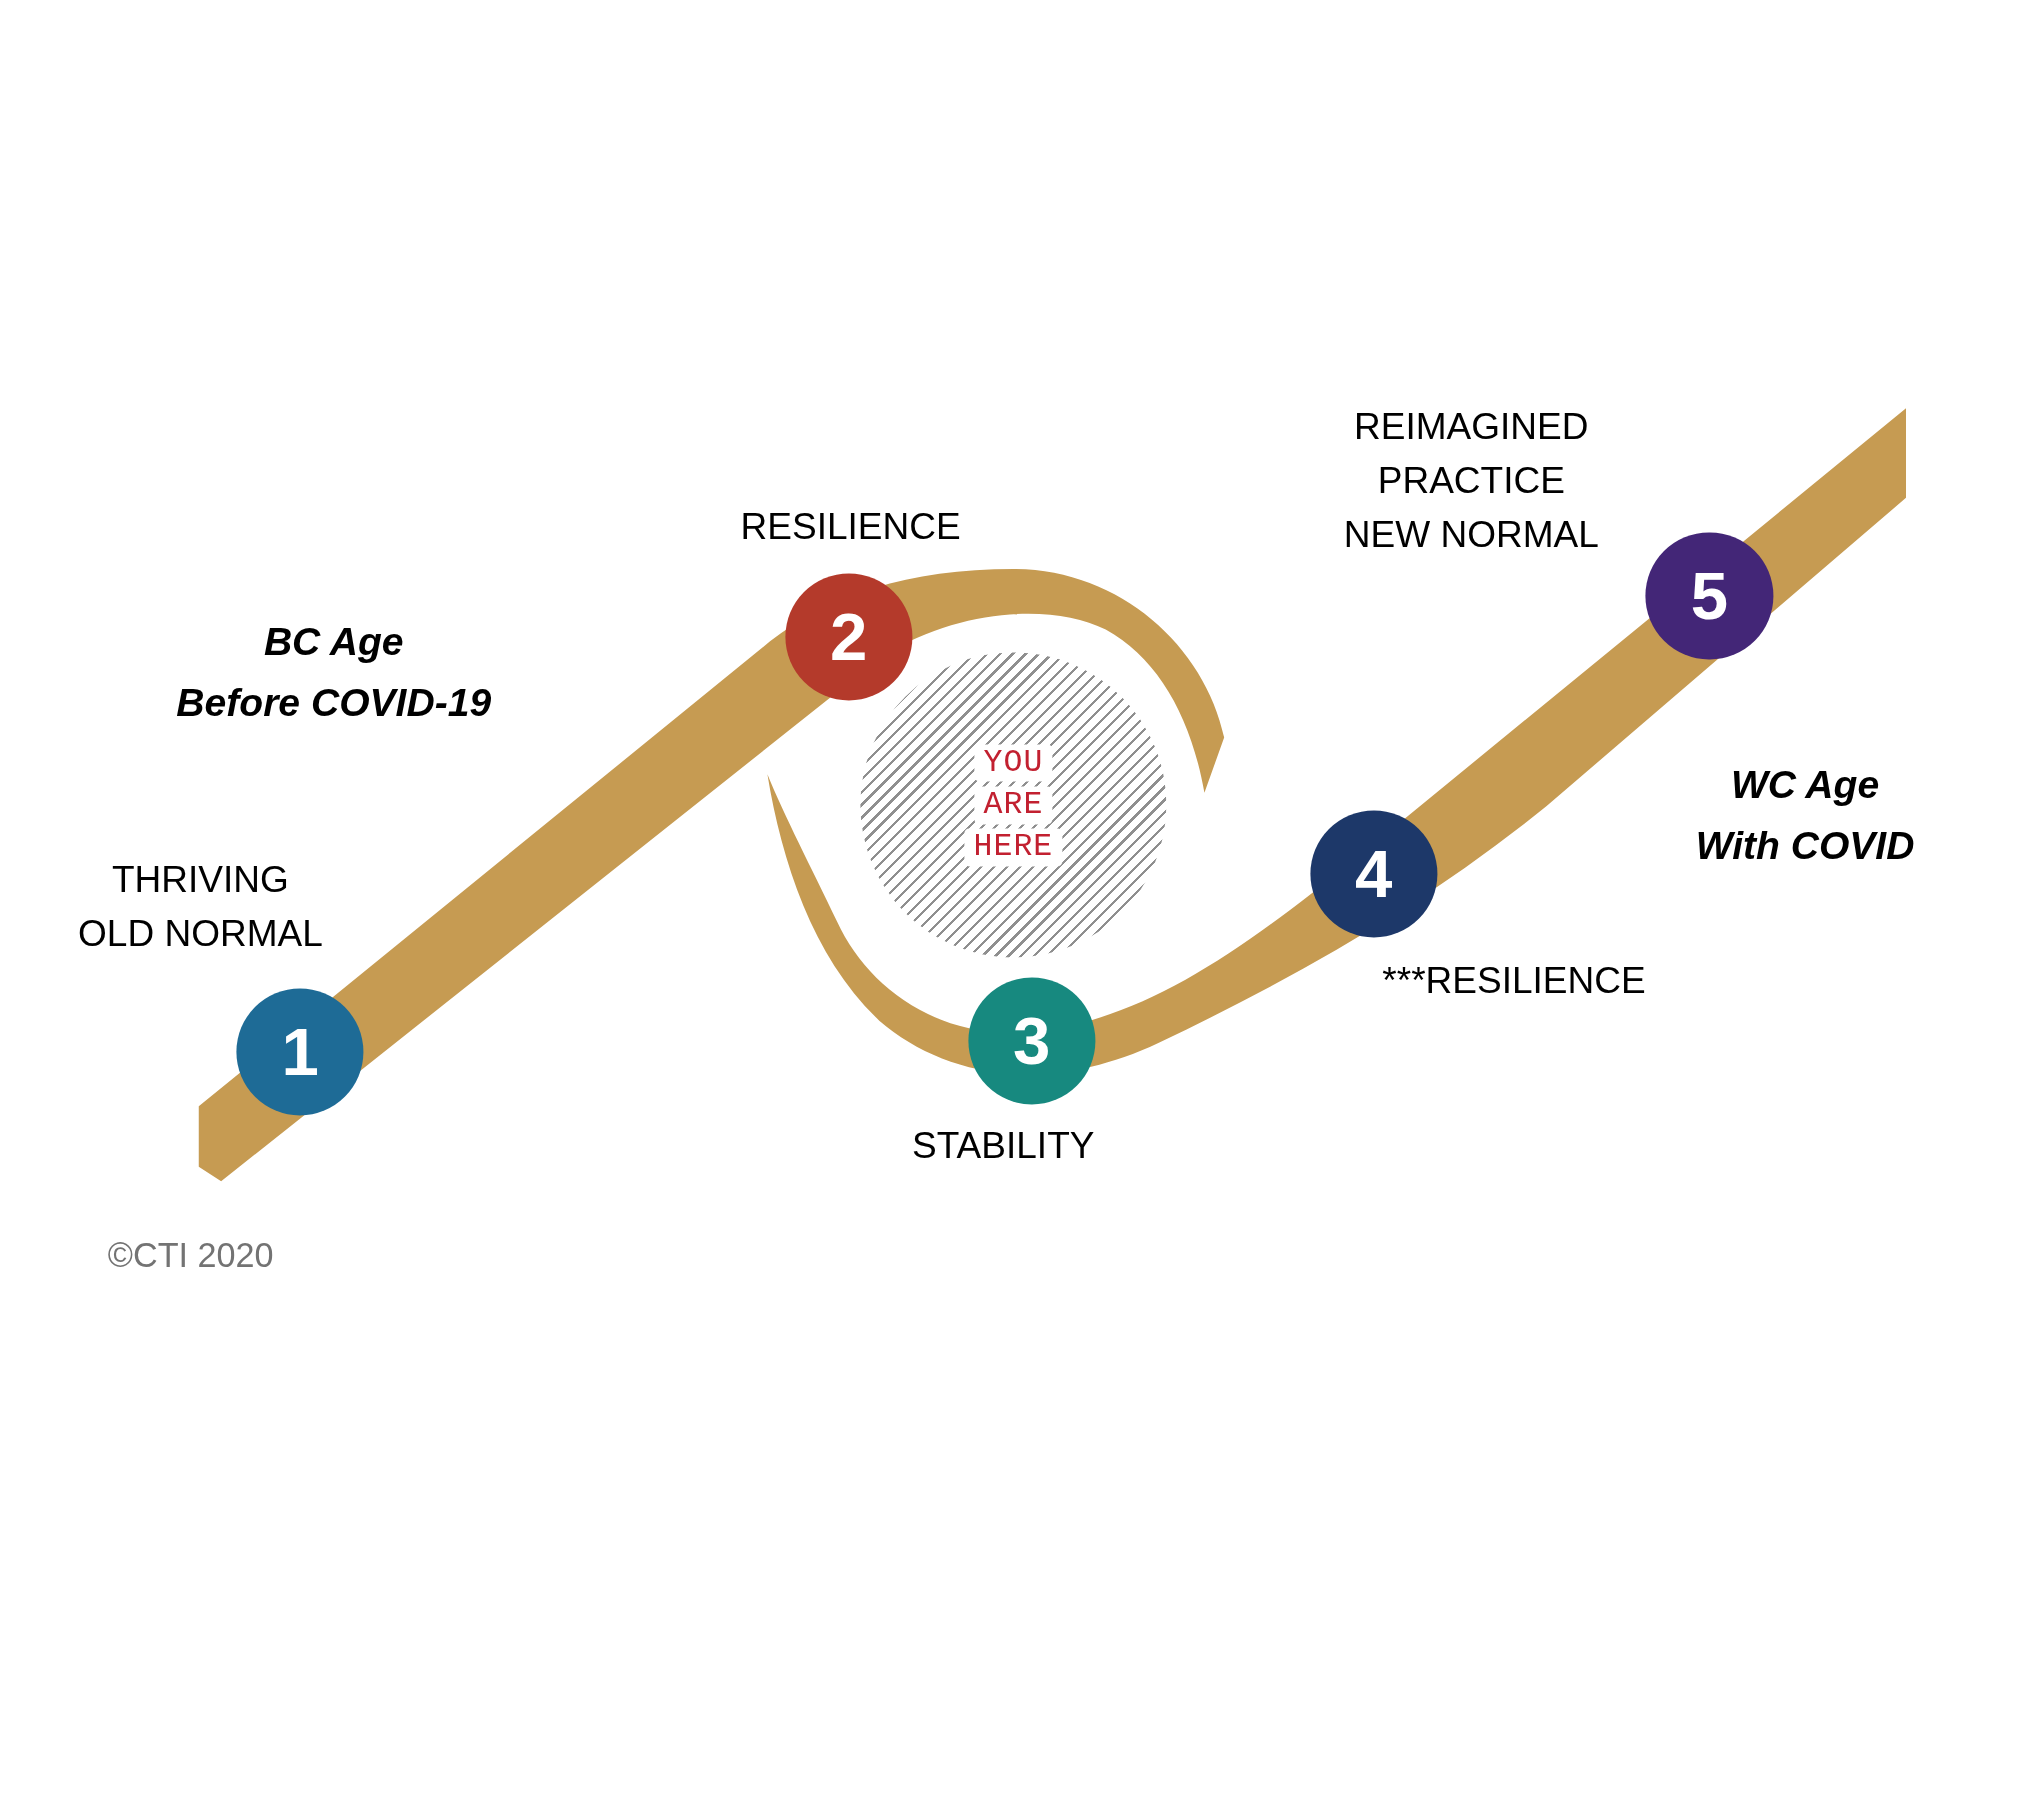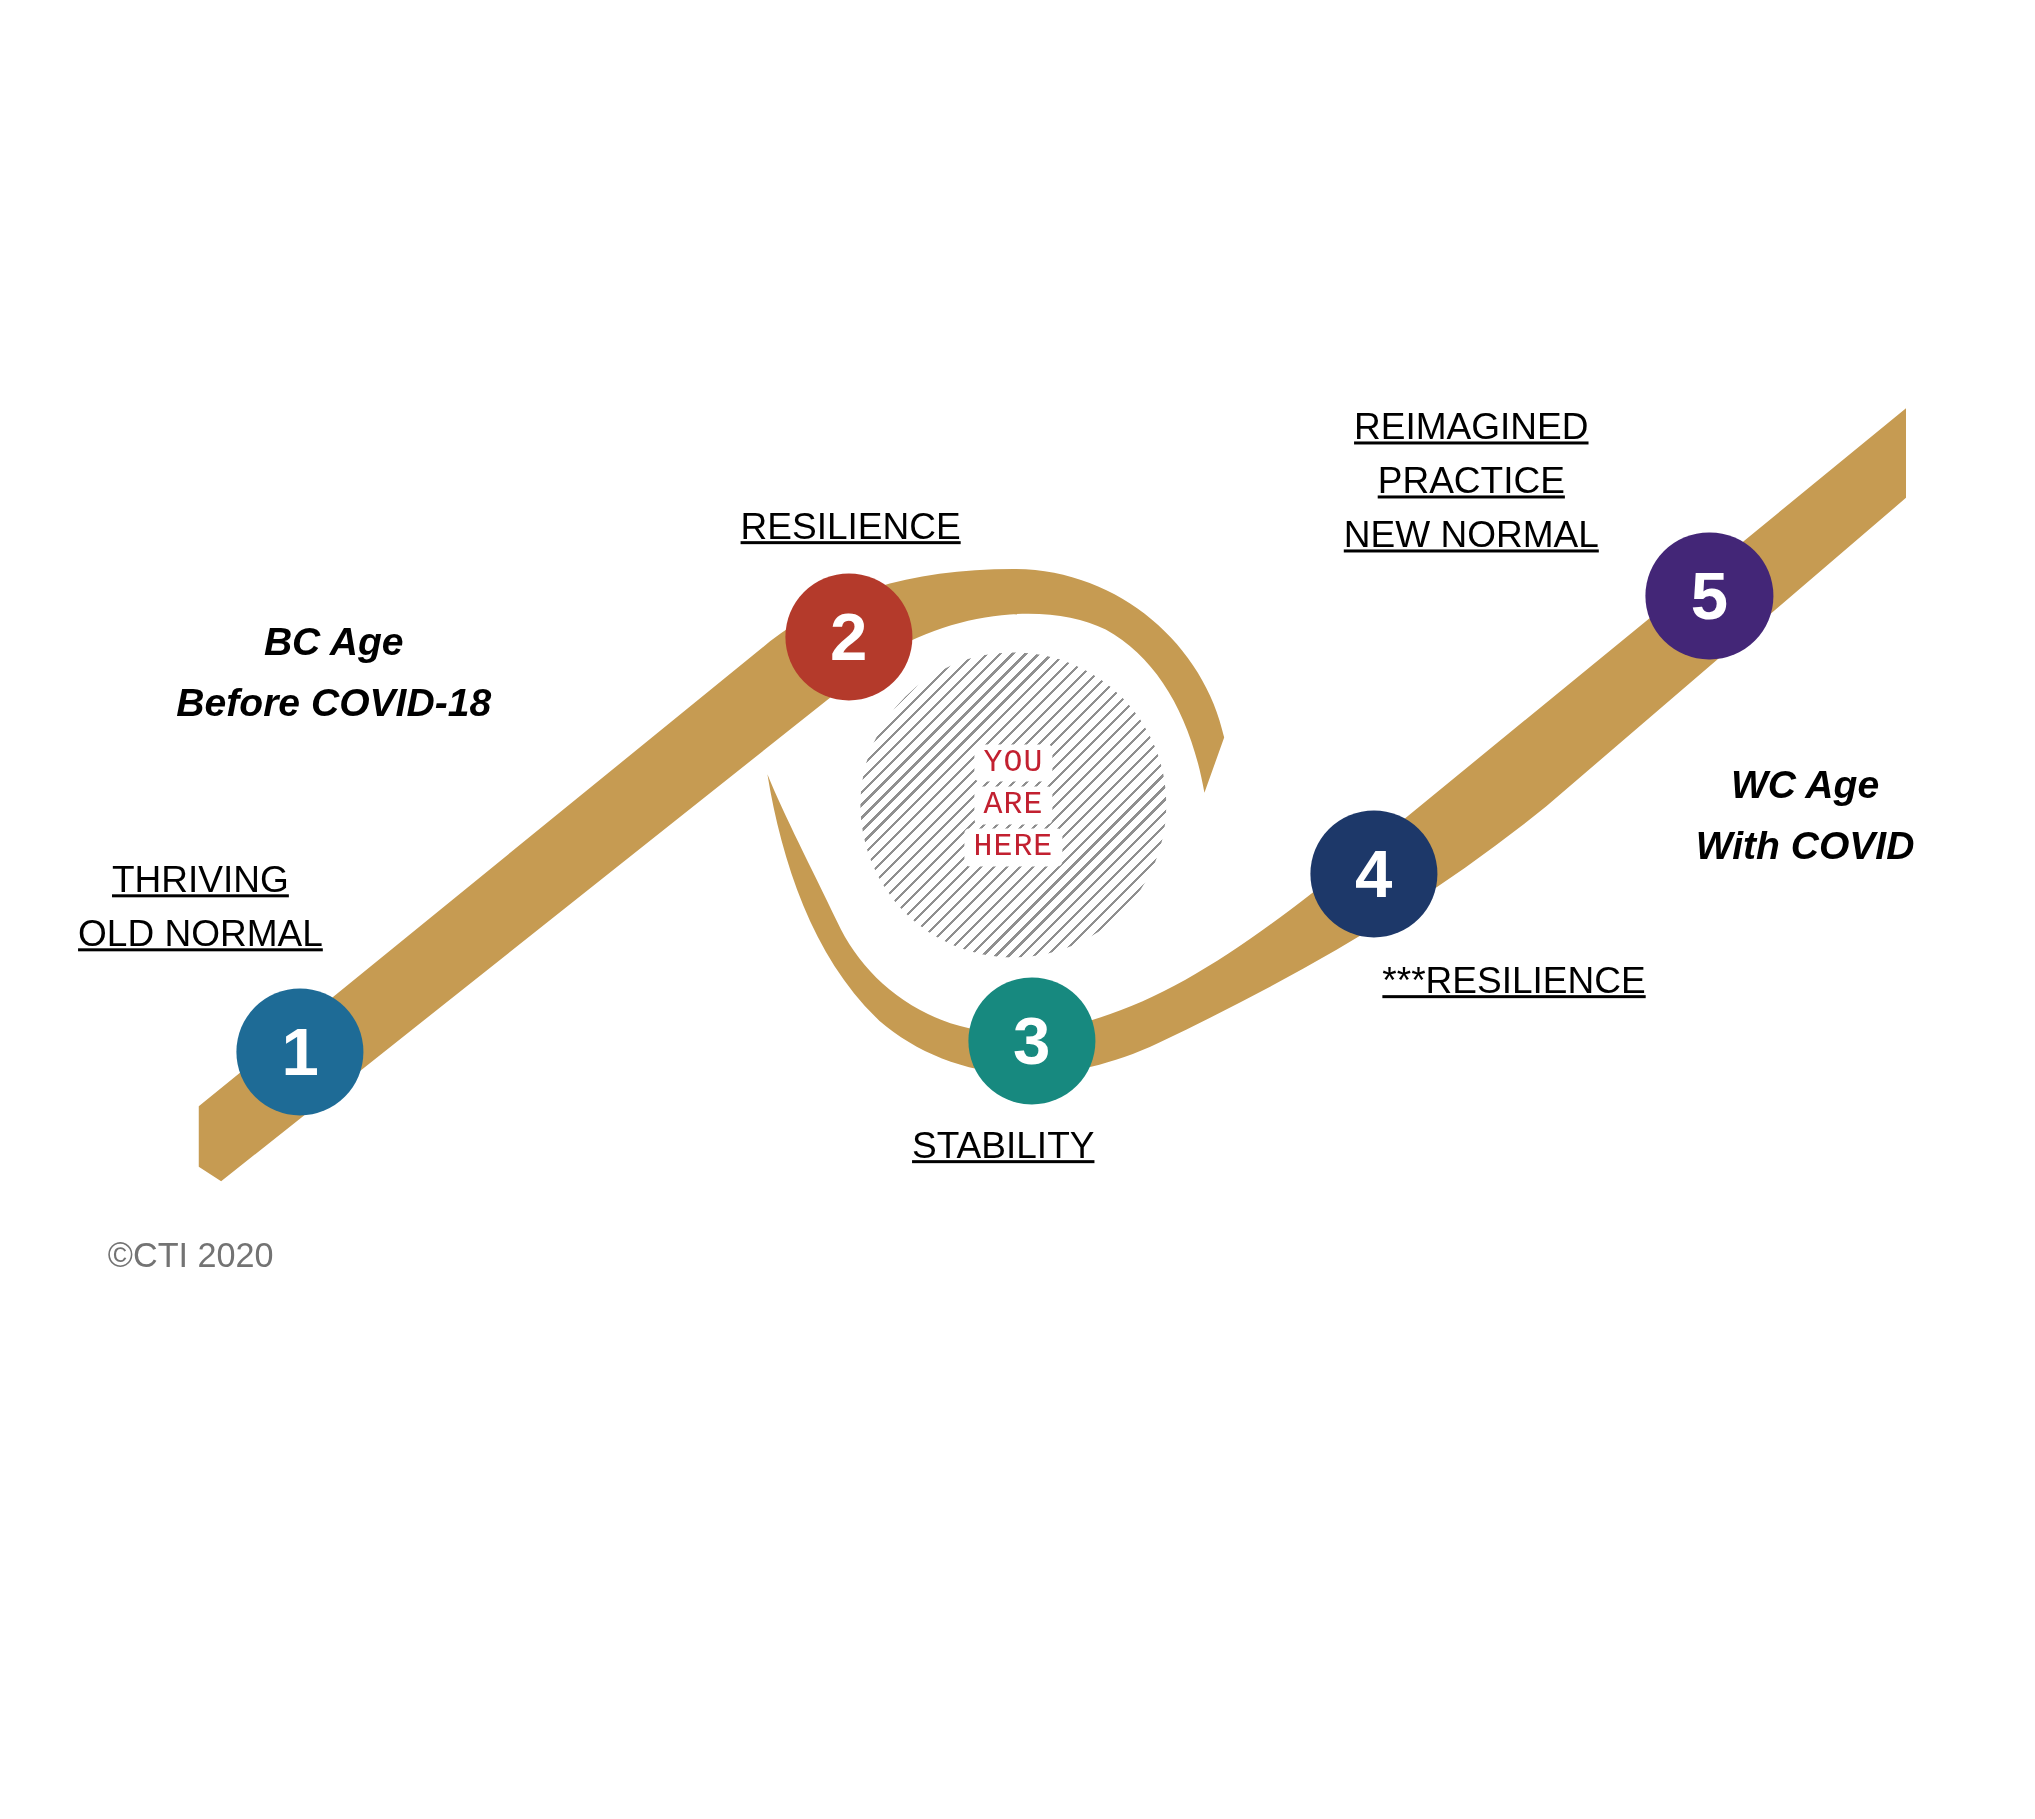--- a/index.html
+++ b/index.html
@@ -19,21 +19,21 @@
     color:#ffffff;font-weight:bold;font-size:3.3vw;line-height:1;
     z-index:4;
   }
   .stage-1-color{background:#1E6B96;}
   .stage-2-color{background:#B43A2B;}
   .stage-3-color{background:#17897F;}
   .stage-4-color{background:#1D3869;}
   .stage-5-color{background:#432677;}
   .stage-label{
     text-align:center;color:#000000;
-    font-size:1.82vw;line-height:1.45;white-space:nowrap;z-index:5;text-decoration:underline;
+    font-size:1.82vw;line-height:1.45;white-space:nowrap;z-index:5;
   }
   .era-label{
     text-align:center;color:#000000;font-weight:bold;font-style:italic;
     font-size:1.92vw;line-height:1.55;white-space:nowrap;z-index:5;
   }
   .hatch-circle{
     width:15vw;height:15vw;border-radius:50%;
     background:repeating-linear-gradient(135deg,#ffffff 0,#ffffff 0.34vw,#8f8f8f 0.34vw,#8f8f8f 0.45vw);
     display:flex;flex-direction:column;align-items:center;justify-content:center;
     gap:0.22vw;z-index:3;font-family:Liberation Mono, monospace;
@@ -113,21 +113,21 @@
     <div>***RESILIENCE</div>
   </div>
   <div class="abs stage-label" style="left:72.3%;top:30.6%;">
     <div>REIMAGINED</div>
     <div>PRACTICE</div>
     <div>NEW NORMAL</div>
   </div>
 
   <div class="abs era-label" style="left:16.4%;top:42.8%;">
     <div>BC Age</div>
-    <div>Before COVID-18</div>
+    <div>Before COVID-19</div>
   </div>
   <div class="abs era-label" style="left:88.7%;top:51.9%;text-align:center;">
     <div>WC Age</div>
     <div>With COVID</div>
   </div>
 
   <div class="copyright" style="left:5.3%;top:79.8%;">©CTI 2020</div>
 
 </div>
 

